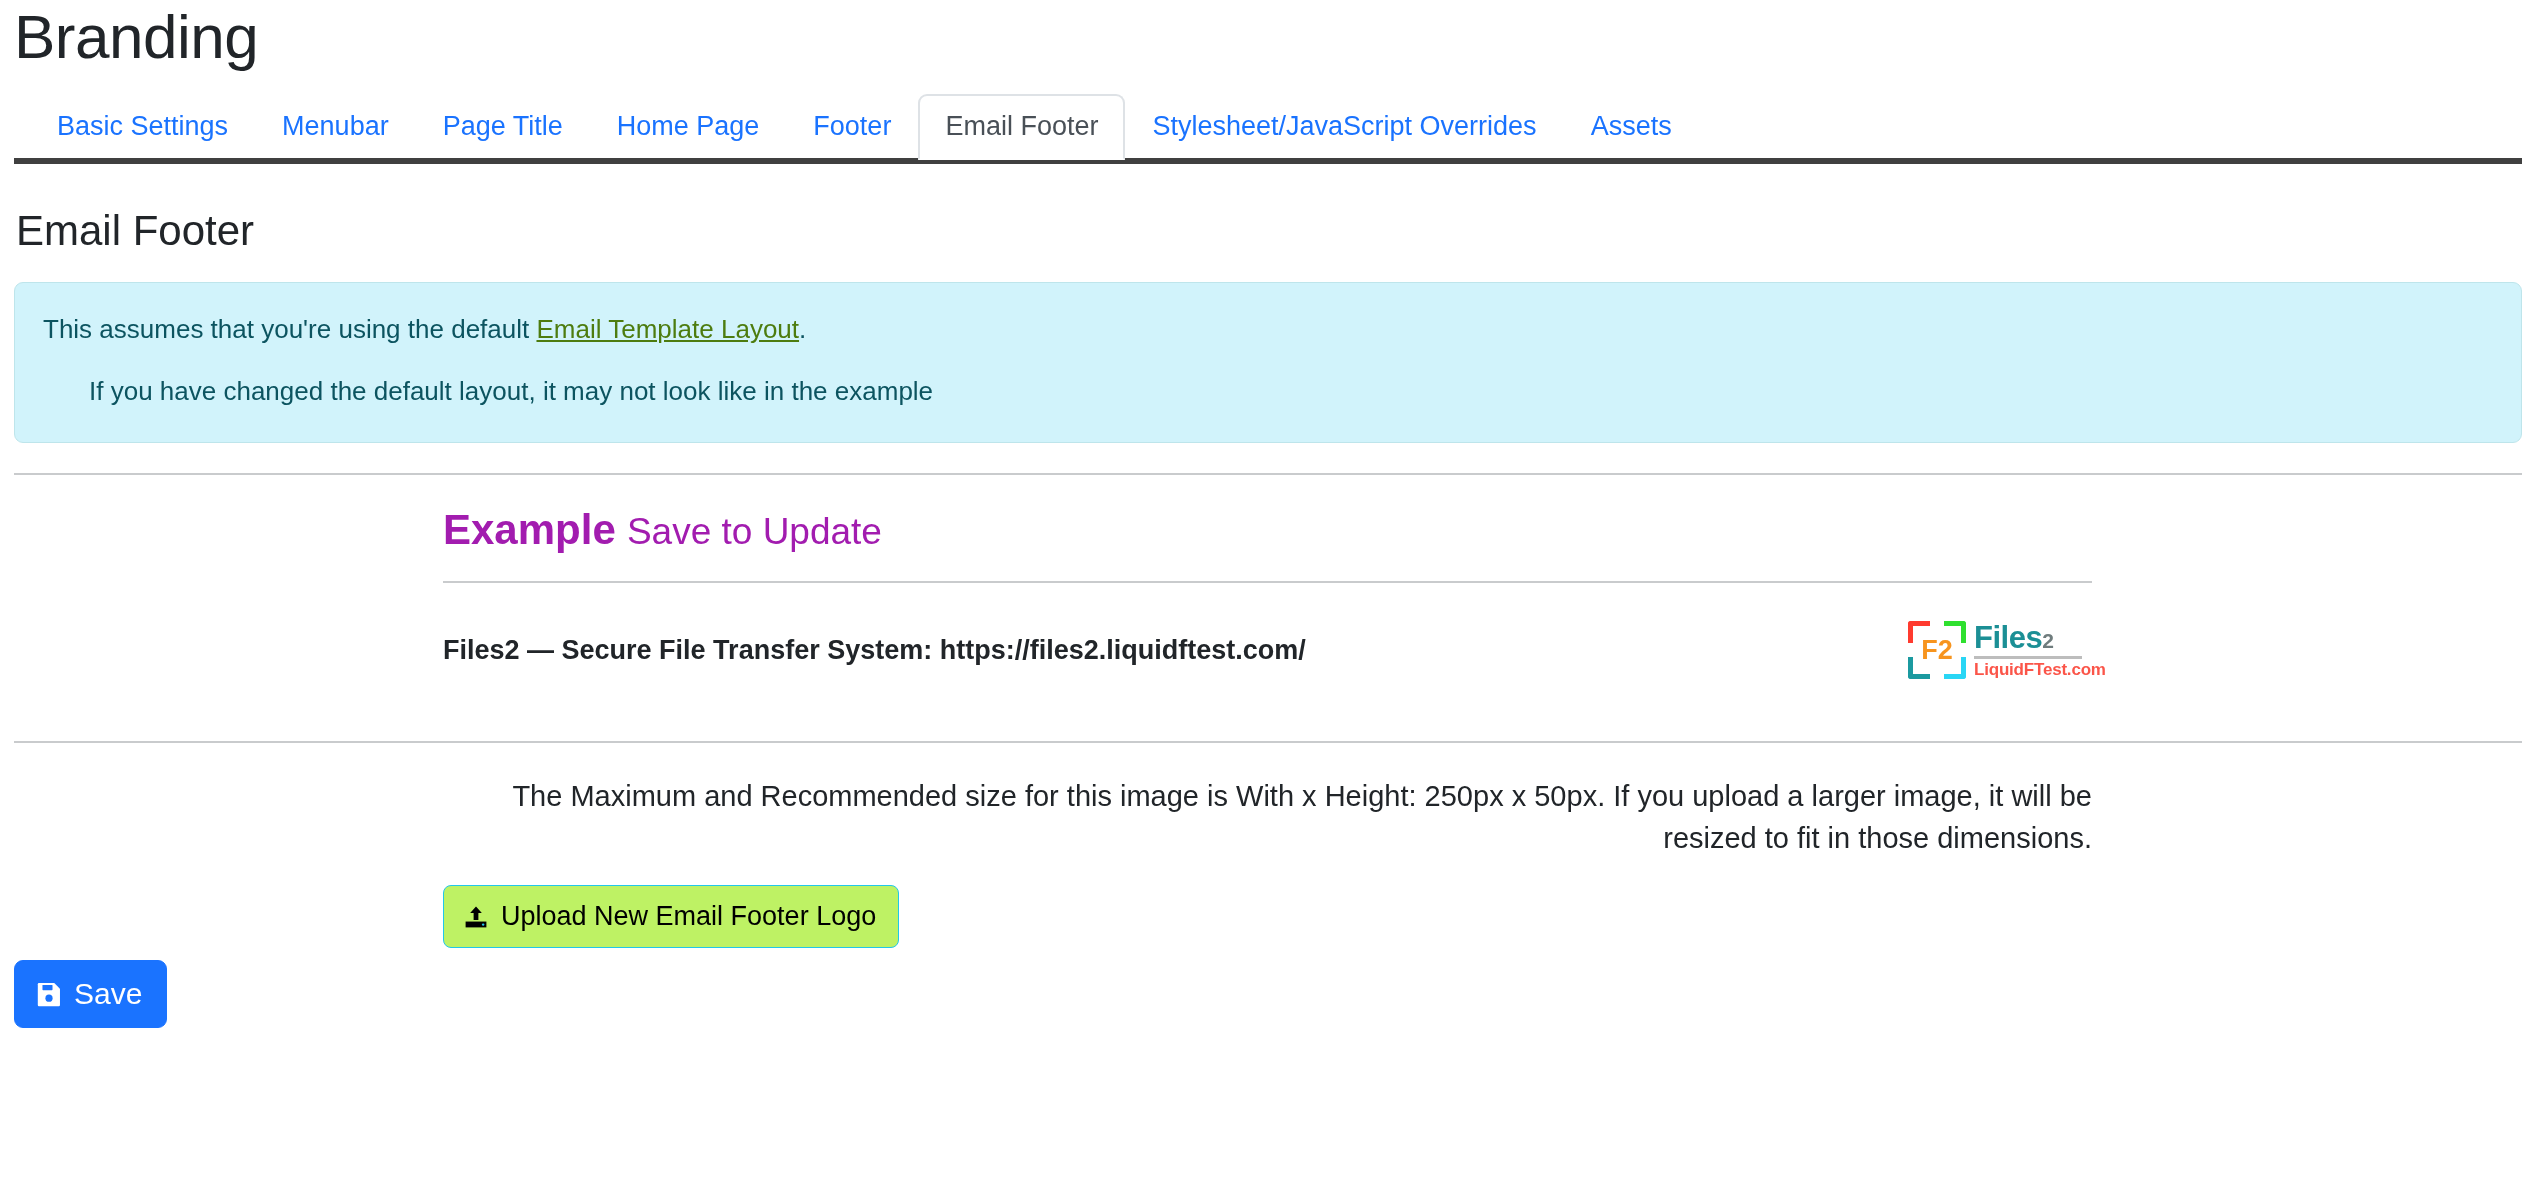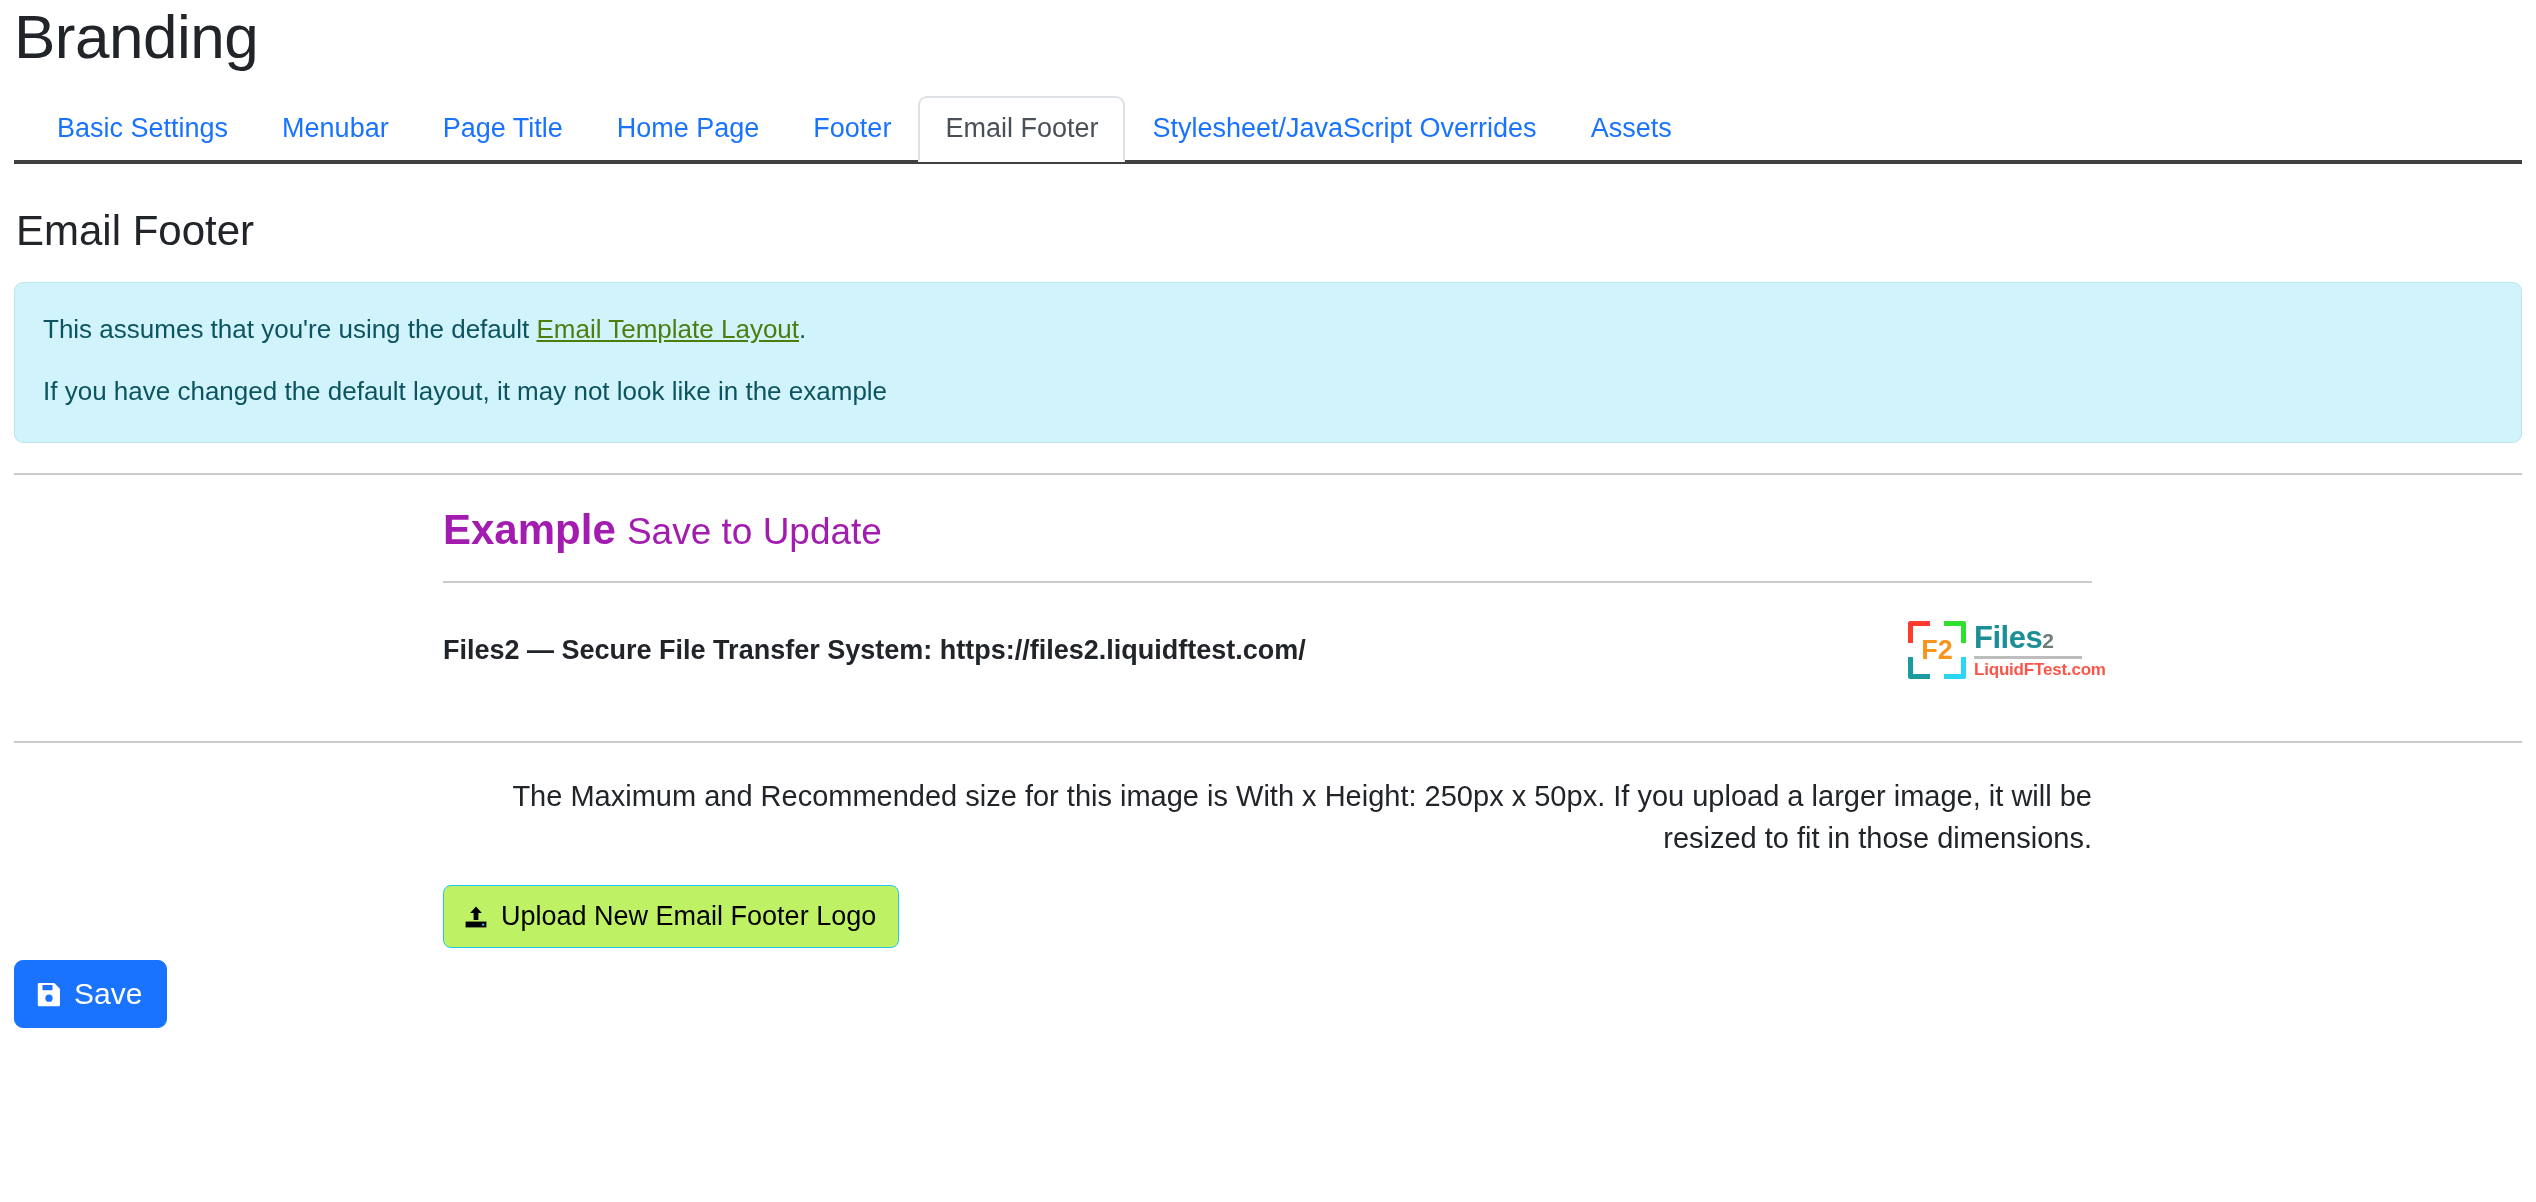--- a/index.html
+++ b/index.html
@@ -34,21 +34,21 @@
     color: #212529;
     margin: 0;
     padding-top: 6px;
   }
 
   
   .tabs {
     margin-top: 28px;
     display: flex;
     align-items: flex-end;
-    border-bottom: 4px solid #404040;
+    border-bottom: 6px solid #404040;
     padding-left: 16px;
     height: 68px;
   }
   .tab {
     font-size: 27px;
     line-height: 1;
     color: #1a73ff;
     text-decoration: none;
     padding: 17px 25px 18px 25px;
     border: 2px solid transparent;
@@ -82,21 +82,21 @@
     border: 1px solid #bee5eb;
     border-radius: 9px;
     color: #0c5460;
     padding: 26px 28px 30px 28px;
   }
   .alert-info p {
     margin: 0;
     font-size: 26px;
     line-height: 1.55;
   }
-  .alert-info p + p { margin-top: 22px; }
+  .alert-info p + p { margin-top: 22px; margin-left: 46px; }
   .alert-info a {
     color: #4d7c0f;
     text-decoration: underline;
   }
 
   
   hr.rule {
     border: 0;
     border-top: 2px solid #c9cbcd;
     margin: 30px 0 0 0;

